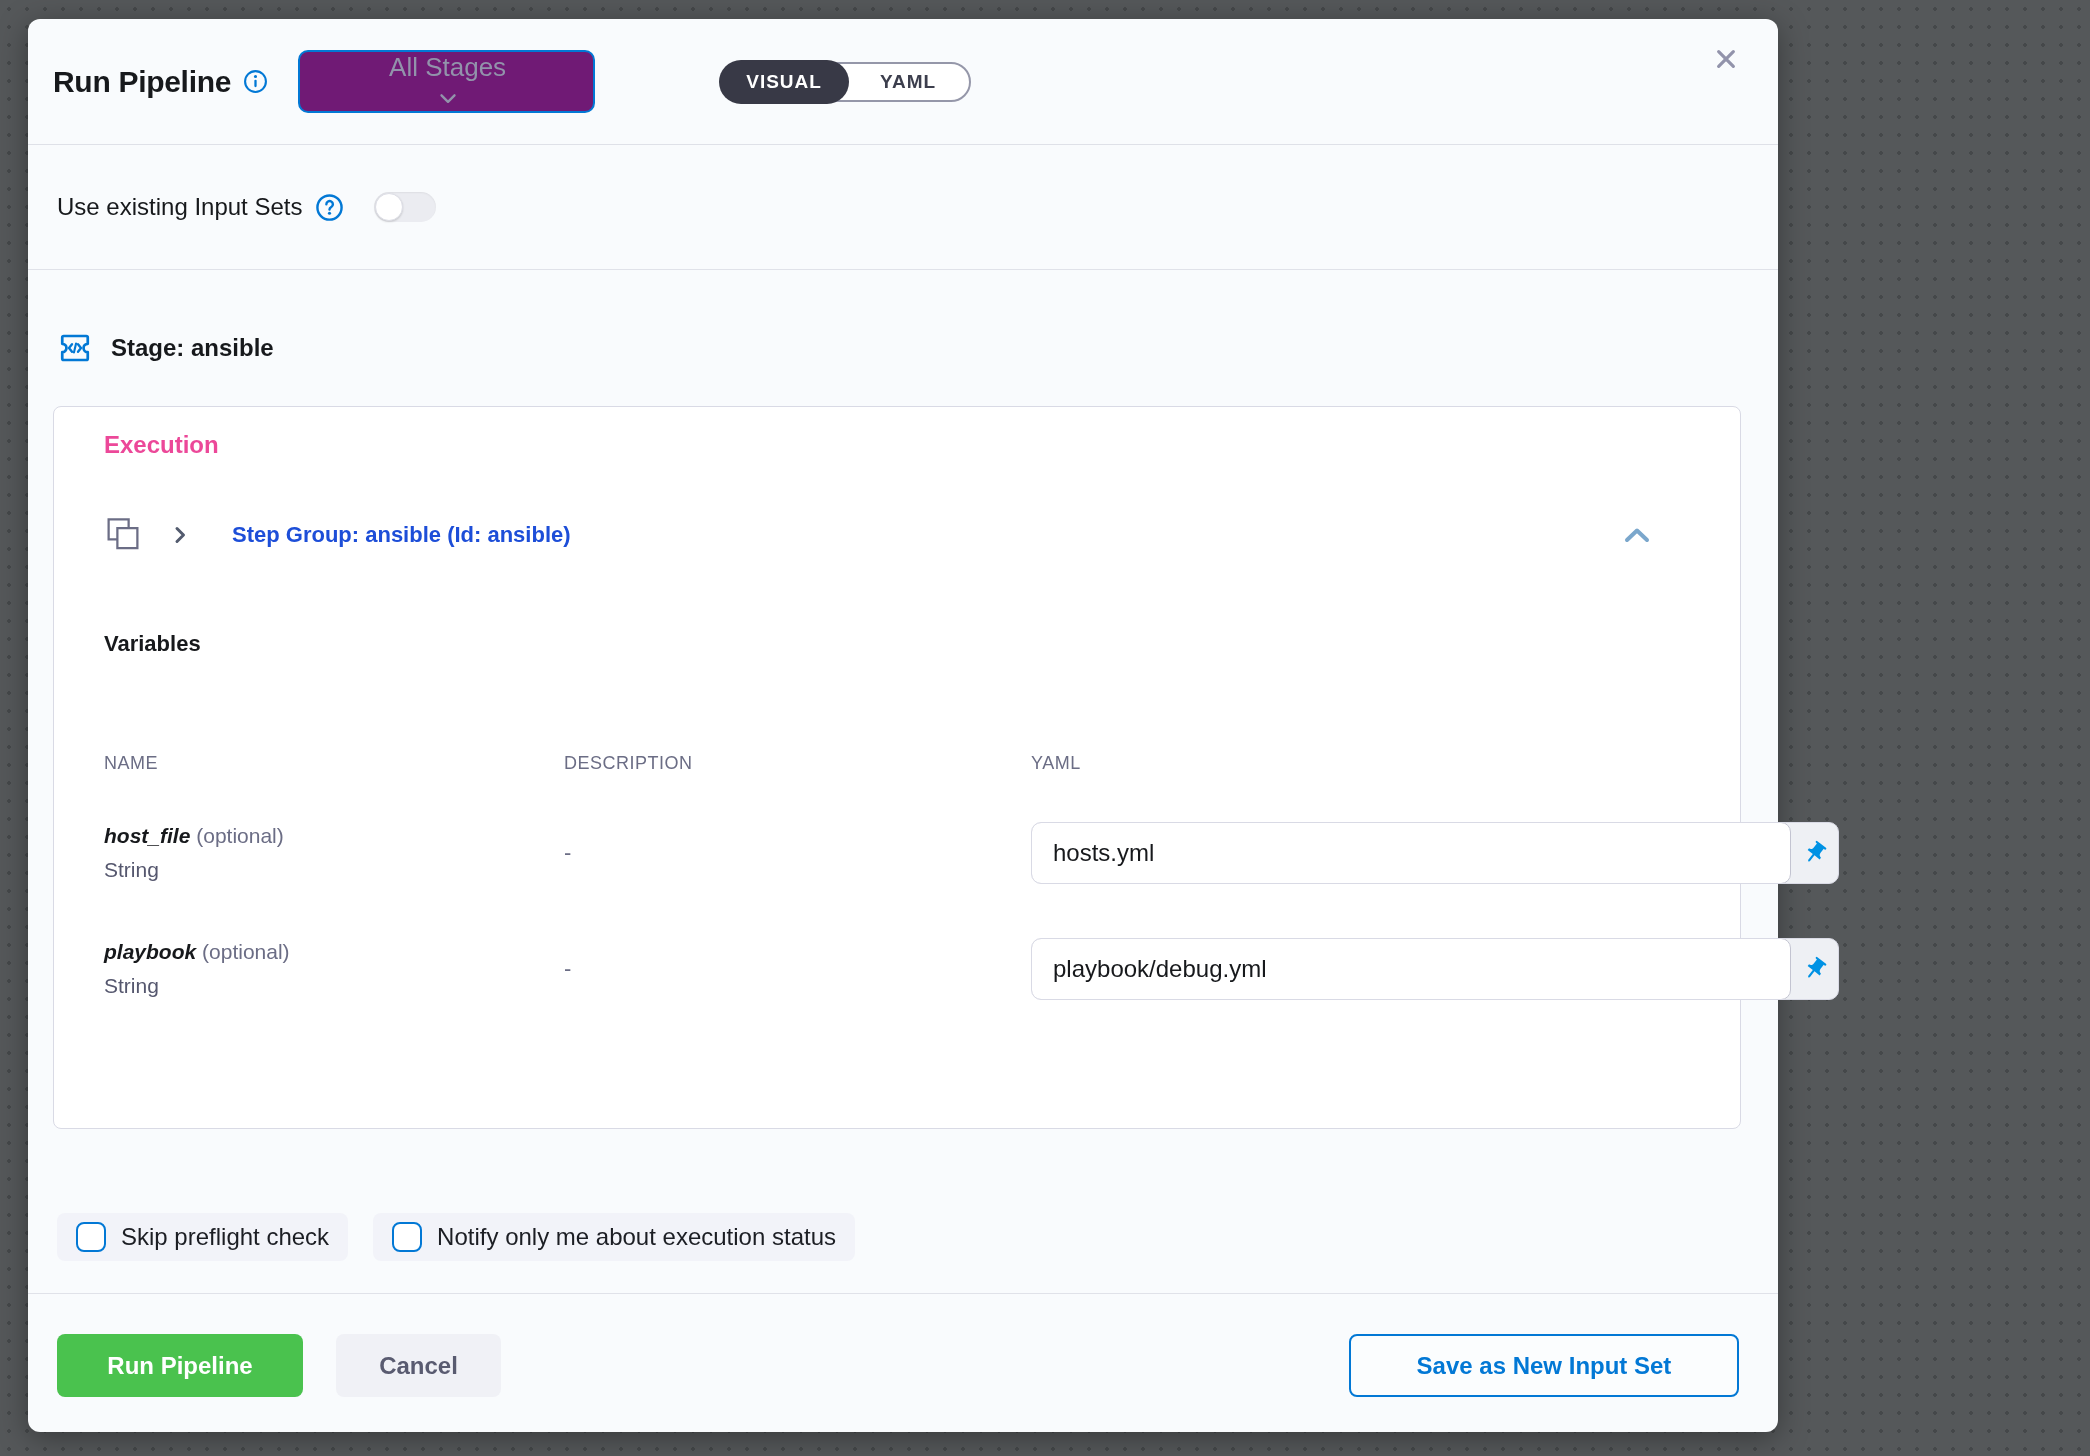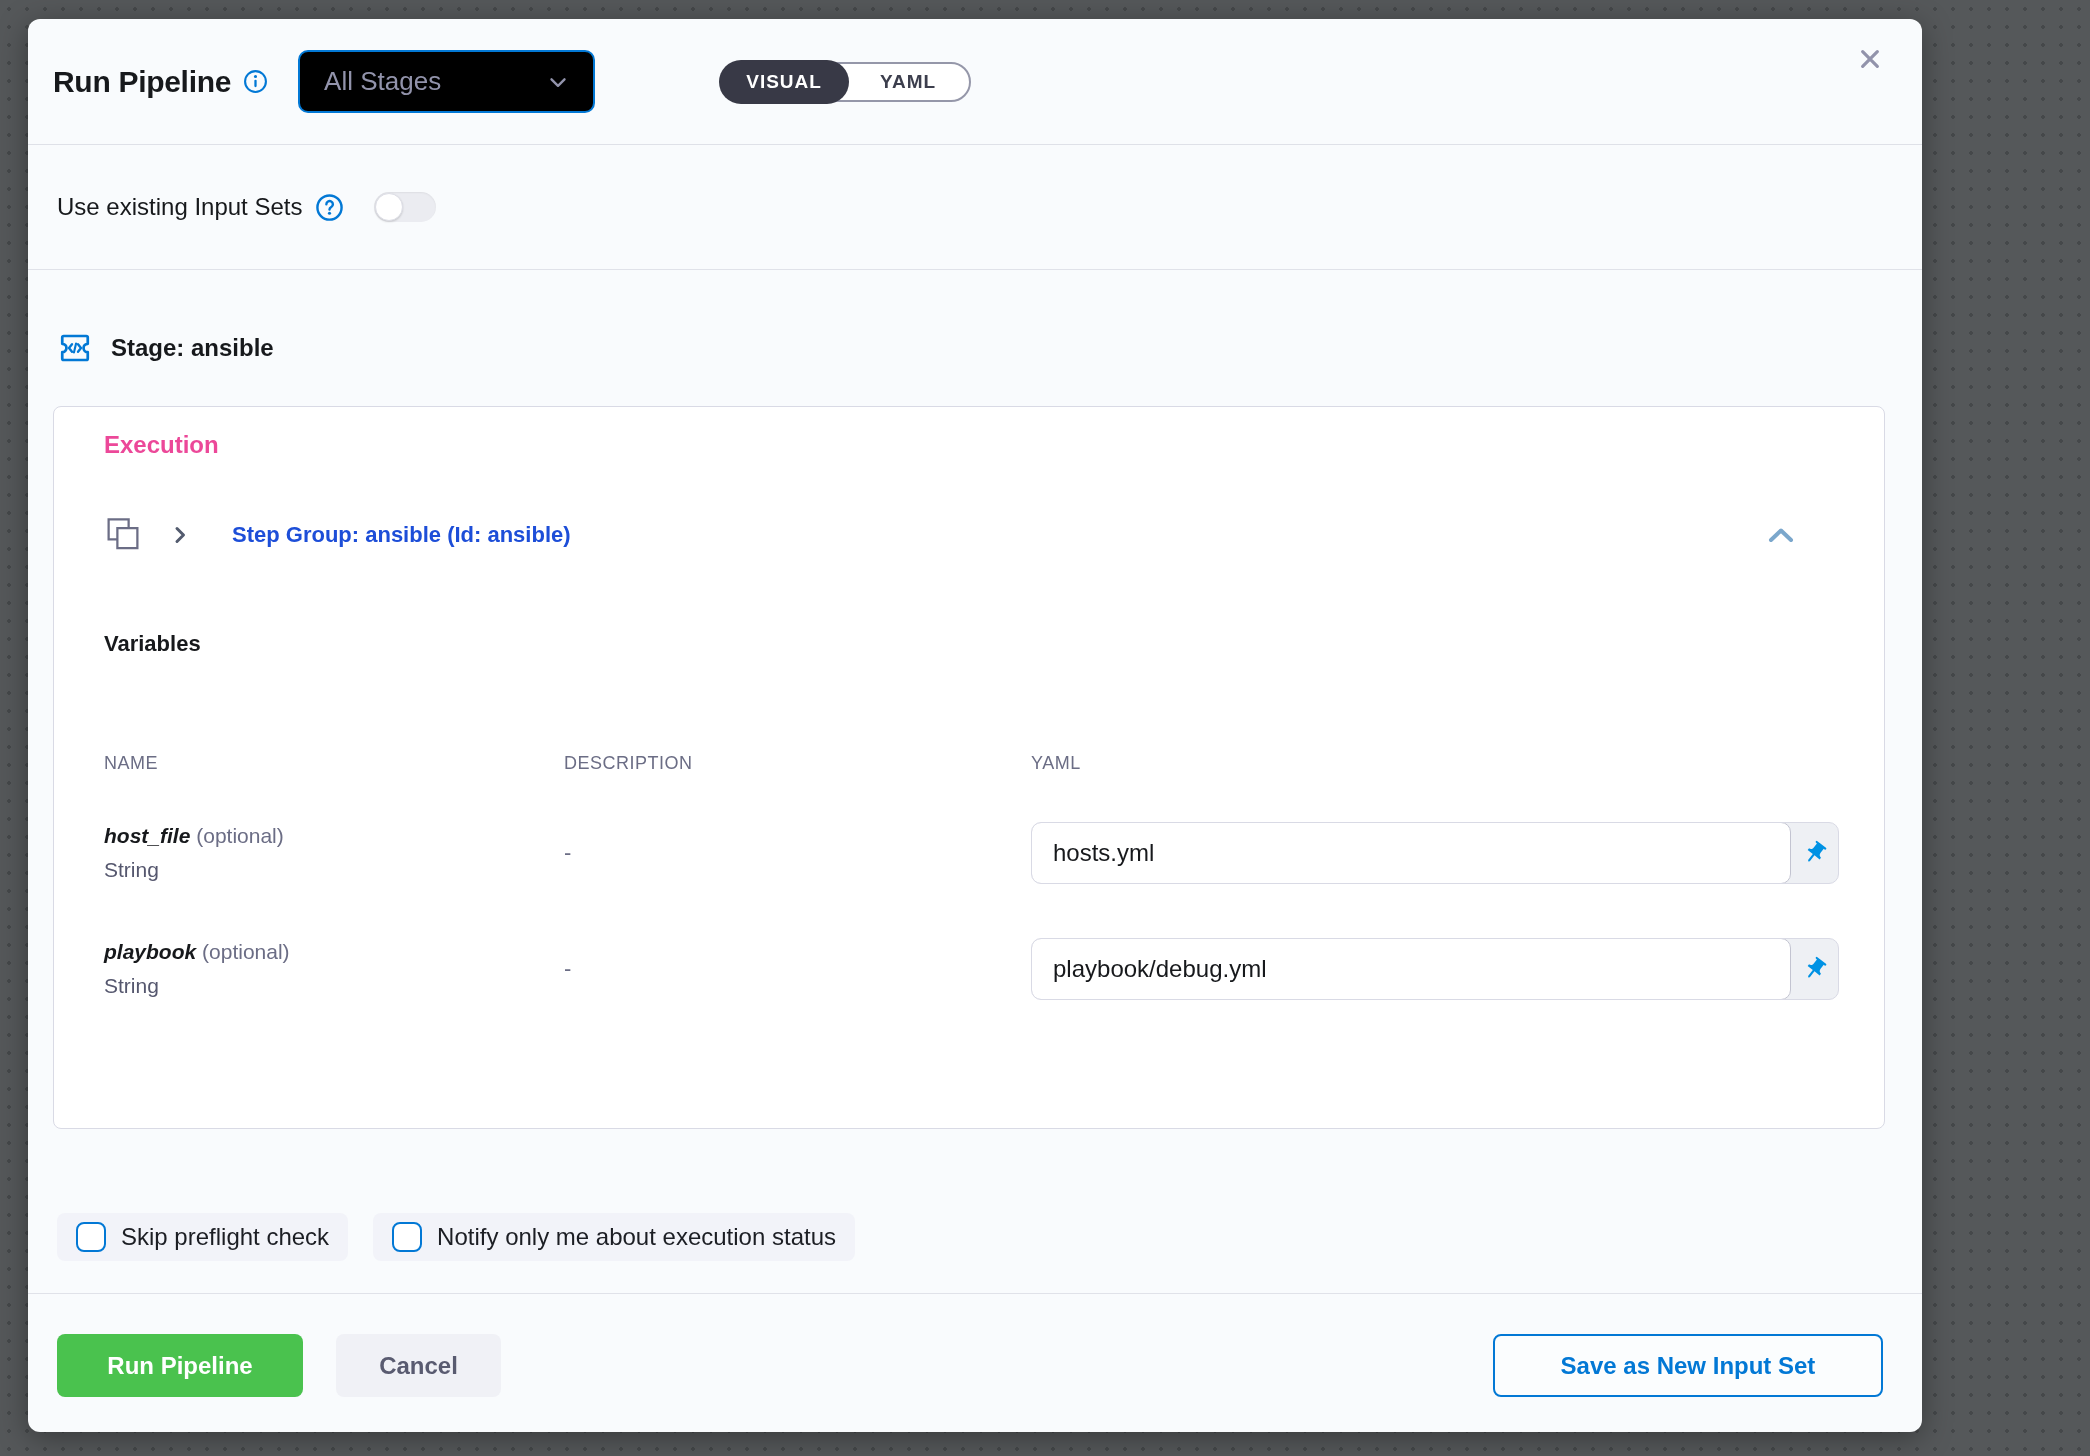--- a/index.html
+++ b/index.html
@@ -7,37 +7,37 @@
   body { font-family:"Liberation Sans", sans-serif; }
 
   .backdrop {
     position:relative; width:2090px; height:1456px;
     background-color:#55585a;
     background-image: radial-gradient(#45484a 1.6px, transparent 1.8px);
     background-size:18px 18px;
   }
 
   .modal {
-    position:absolute; left:28px; top:19px; width:1894px; height:1413px;
+    position:absolute; left:28px; top:19px; width:1750px; height:1413px;
     background:#f9fbfd; border-radius:12px;
     box-shadow:0 6px 30px rgba(0,0,0,.35);
     display:flex; flex-direction:column;
   }
 
   
   .modal-header {
     height:126px; flex:0 0 126px; display:flex; align-items:center;
     padding:0 30px 0 25px; border-bottom:1px solid #dfe1e8;
   }
   .title { font-size:30px; font-weight:bold; color:#17191c; letter-spacing:-0.3px; }
   .info-icon { margin-left:12px; margin-right:30px; display:flex; }
   .stage-select {
     width:297px; height:63px; border:2px solid #0278d5; border-radius:10px;
-    background:#000000; display:flex; align-items:center; justify-content:space-between;
-    padding:0 22px 0 24px; cursor:pointer;
+    background:#701a75; display:flex; align-items:center; justify-content:space-between;
+    padding:0 22px 0 24px; cursor:pointer;flex-direction:column;
   }
   .stage-select .sel-text { font-size:26px; color:#9293ab; }
   .mode-toggle { position:relative; margin-left:126px; width:250px; height:40px; }
   .mode-pill-bg {
     position:absolute; inset:0; background:#ffffff; border:2px solid #9597a9;
     border-radius:20px; display:flex; align-items:center; justify-content:flex-end;
   }
   .yaml-seg {
     width:122px; text-align:center; font-size:19px; font-weight:bold;
     color:#3c3e4d; letter-spacing:1px; cursor:pointer;

